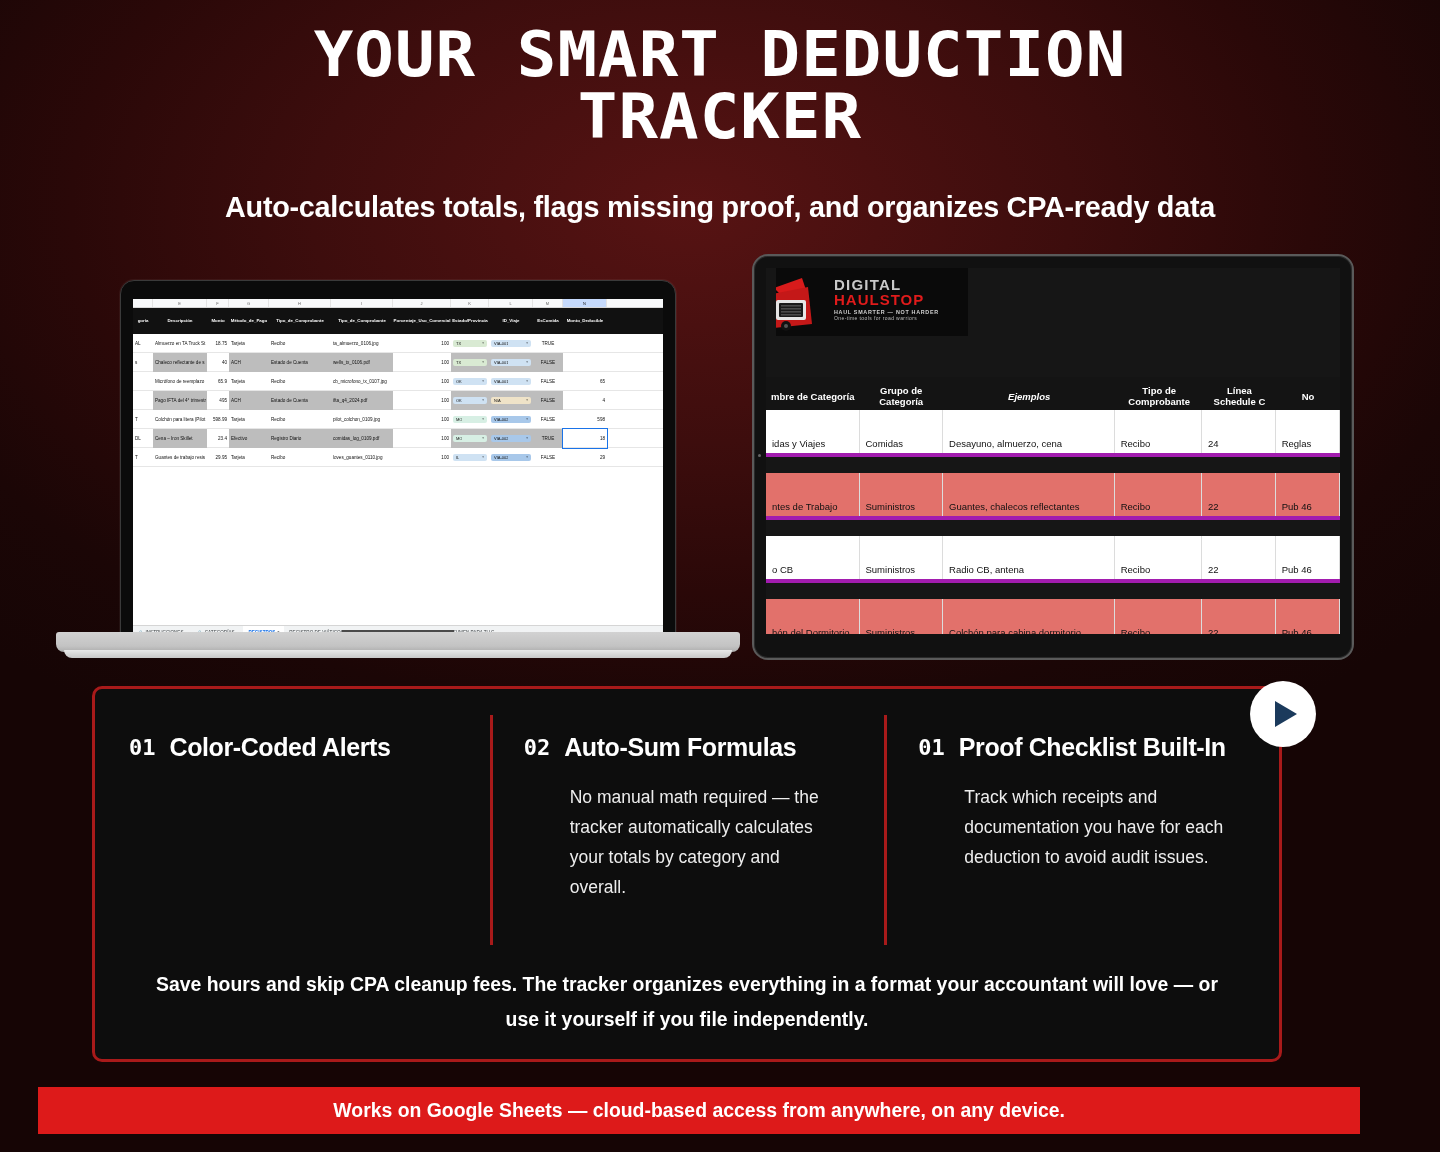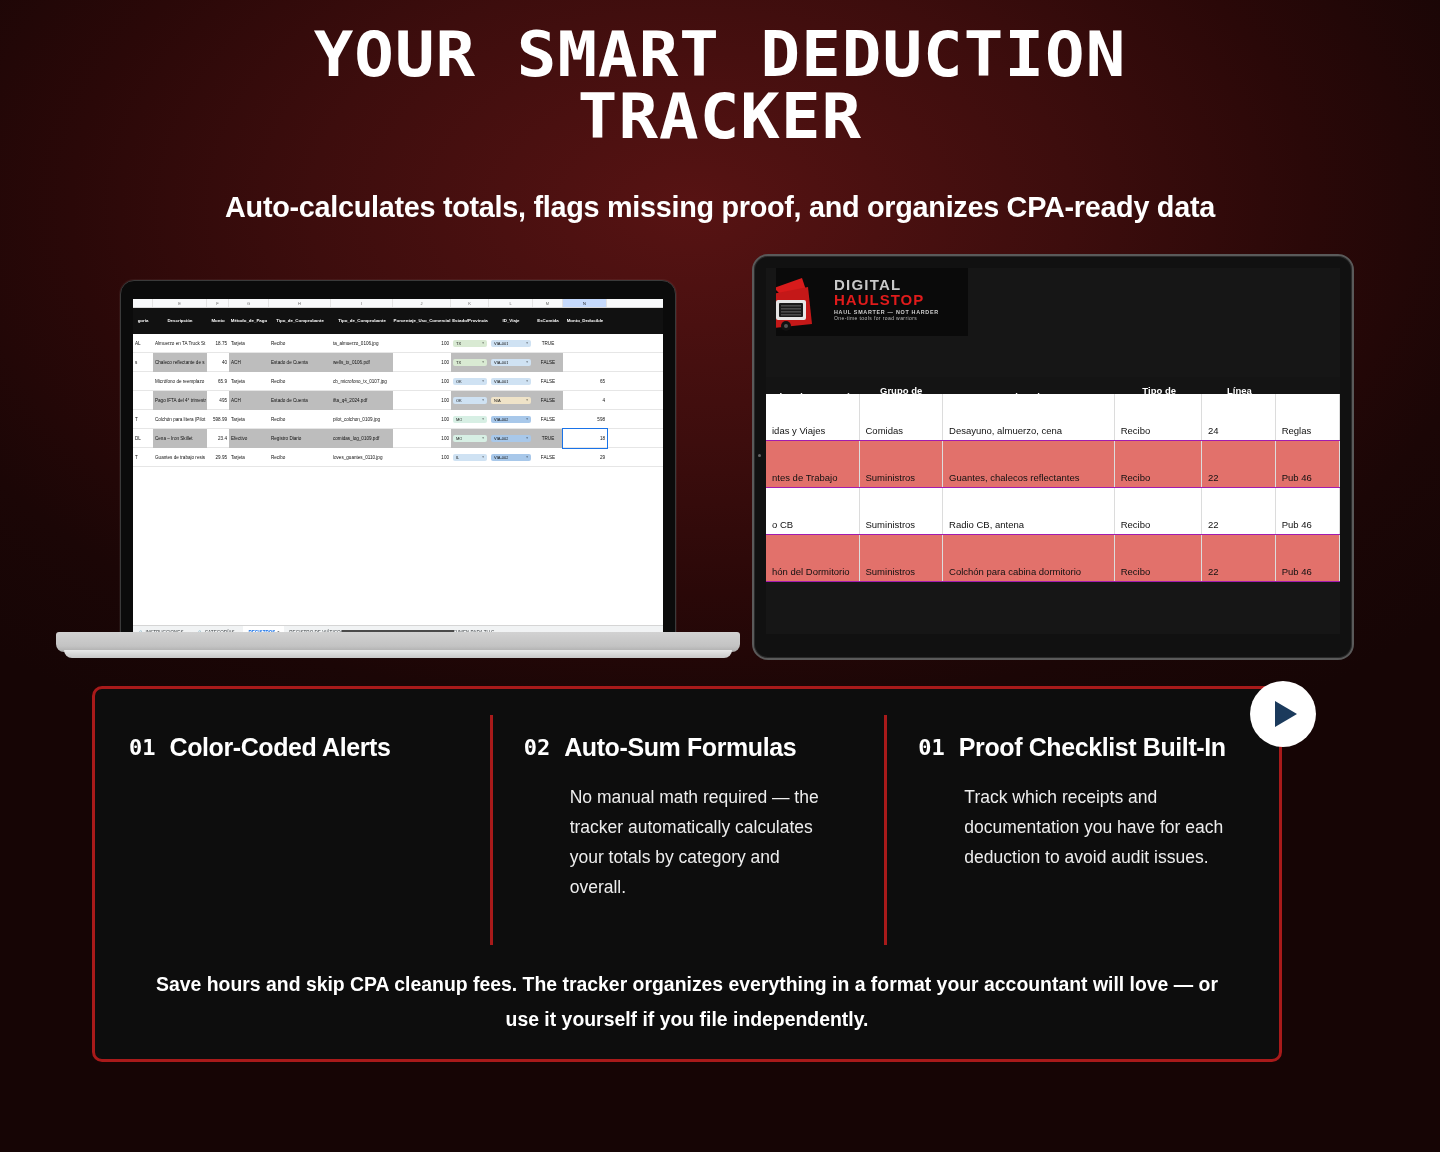--- a/index.html
+++ b/index.html
@@ -124,21 +124,21 @@
   }
   .logo-txt{ position:absolute; left:58px; top:9px; }
   .logo-d{ color:#c9c9c9; font-weight:bold; font-size:15px; letter-spacing:1.2px; font-family:"Liberation Sans", sans-serif; line-height:15px; }
   .logo-h{ color:#e01b1b; font-weight:bold; font-size:15px; letter-spacing:1px; line-height:16px; }
   .logo-s1{ color:#d0d0d0; font-weight:bold; font-size:5.4px; letter-spacing:.7px; margin-top:1px; }
   .logo-s2{ color:#bdbdbd; font-size:5px; letter-spacing:.4px; }
 
   .tb-head{ position:absolute; left:0; top:88px; width:100%; height:38px; background:#141414; display:flex;margin-top:21px; }
   .tb-head div{ display:flex; align-items:center; justify-content:center; color:#fff; font-size:9.5px; font-weight:bold; text-align:center; padding:0 4px; }
   .tb-rows{ position:absolute; left:0; top:126px; width:100%; }
-  .tb-row{ display:flex; height:47px; background:#fff; border-bottom:1px solid #a21caf; }
+  .tb-row{ display:flex; height:47px; background:#fff; border-bottom:4px solid #a21caf;margin-top:16px; }
   .tb-row.flag{ background:#e2716b; }
   .tb-row div{ display:flex; align-items:flex-end; padding:0 6px 4px 6px; font-size:9.5px; color:#111; border-right:1px solid #dcdcdc; overflow:hidden; white-space:nowrap; }
 
   
   .panel{
     position:absolute; left:92px; top:686px; width:1190px; height:376px;
     background:#0d0d0d;
     border:3px solid #A81A1A;
     border-radius:10px;
   }
@@ -519,14 +519,17 @@
           <div class="card-body">Track which receipts and documentation you have for each deduction to avoid audit issues.</div>
         </div>
       </div>
     <div class="panel-foot">Save hours and skip CPA cleanup fees. The tracker organizes everything in a format your accountant will love — or use it yourself if you file independently.</div>
   </div>
 
   <div class="play-btn">
     <div class="play-tri"></div>
   </div>
 
+  <div class="banner">
+    <span>Works on Google Sheets — cloud-based access from anywhere, on any device.</span>
+  </div>
 
 </div>
 
 </body></html>

